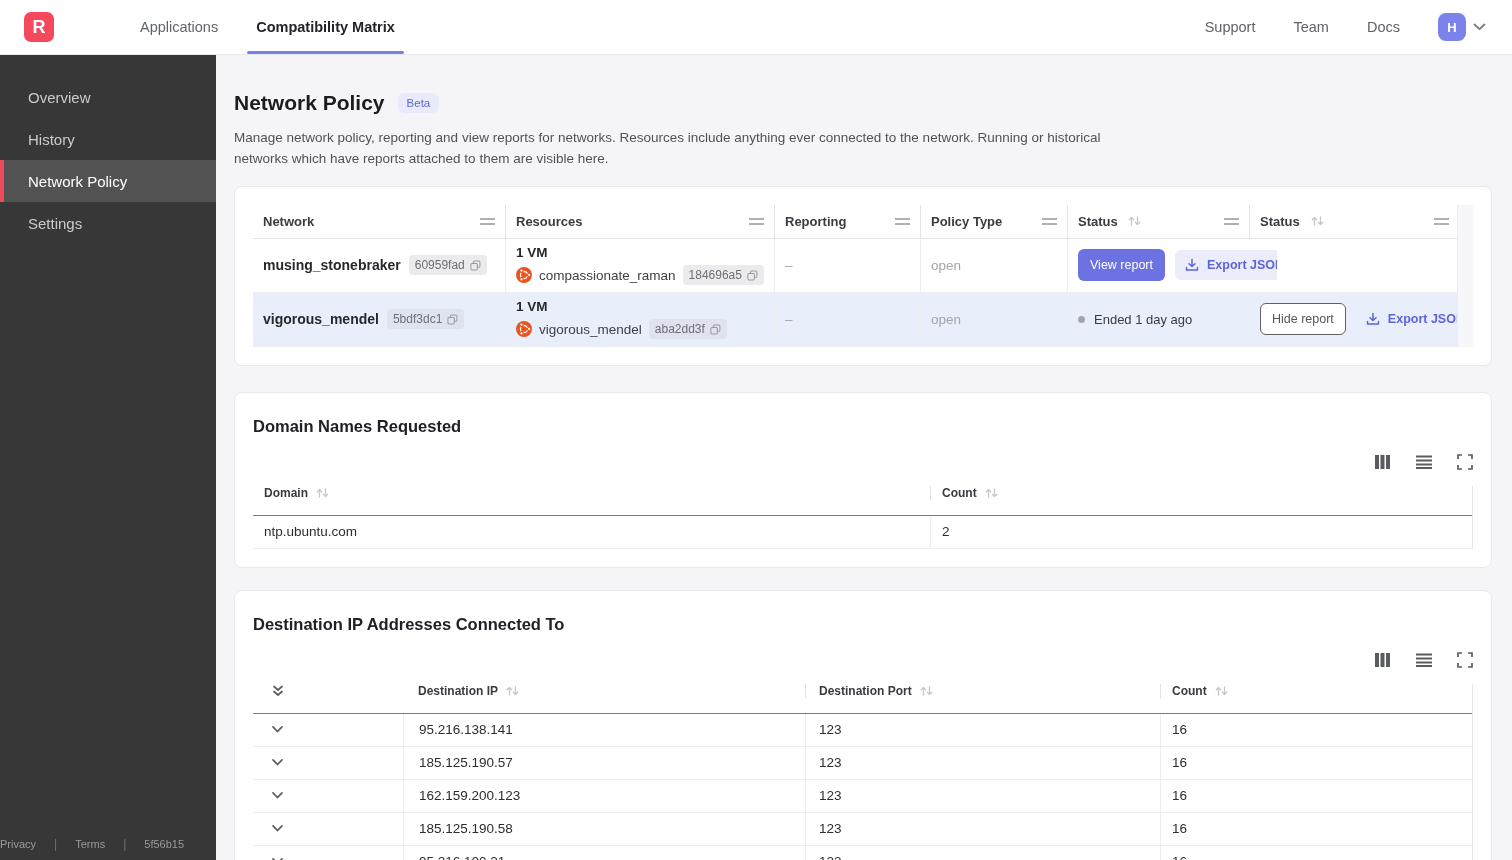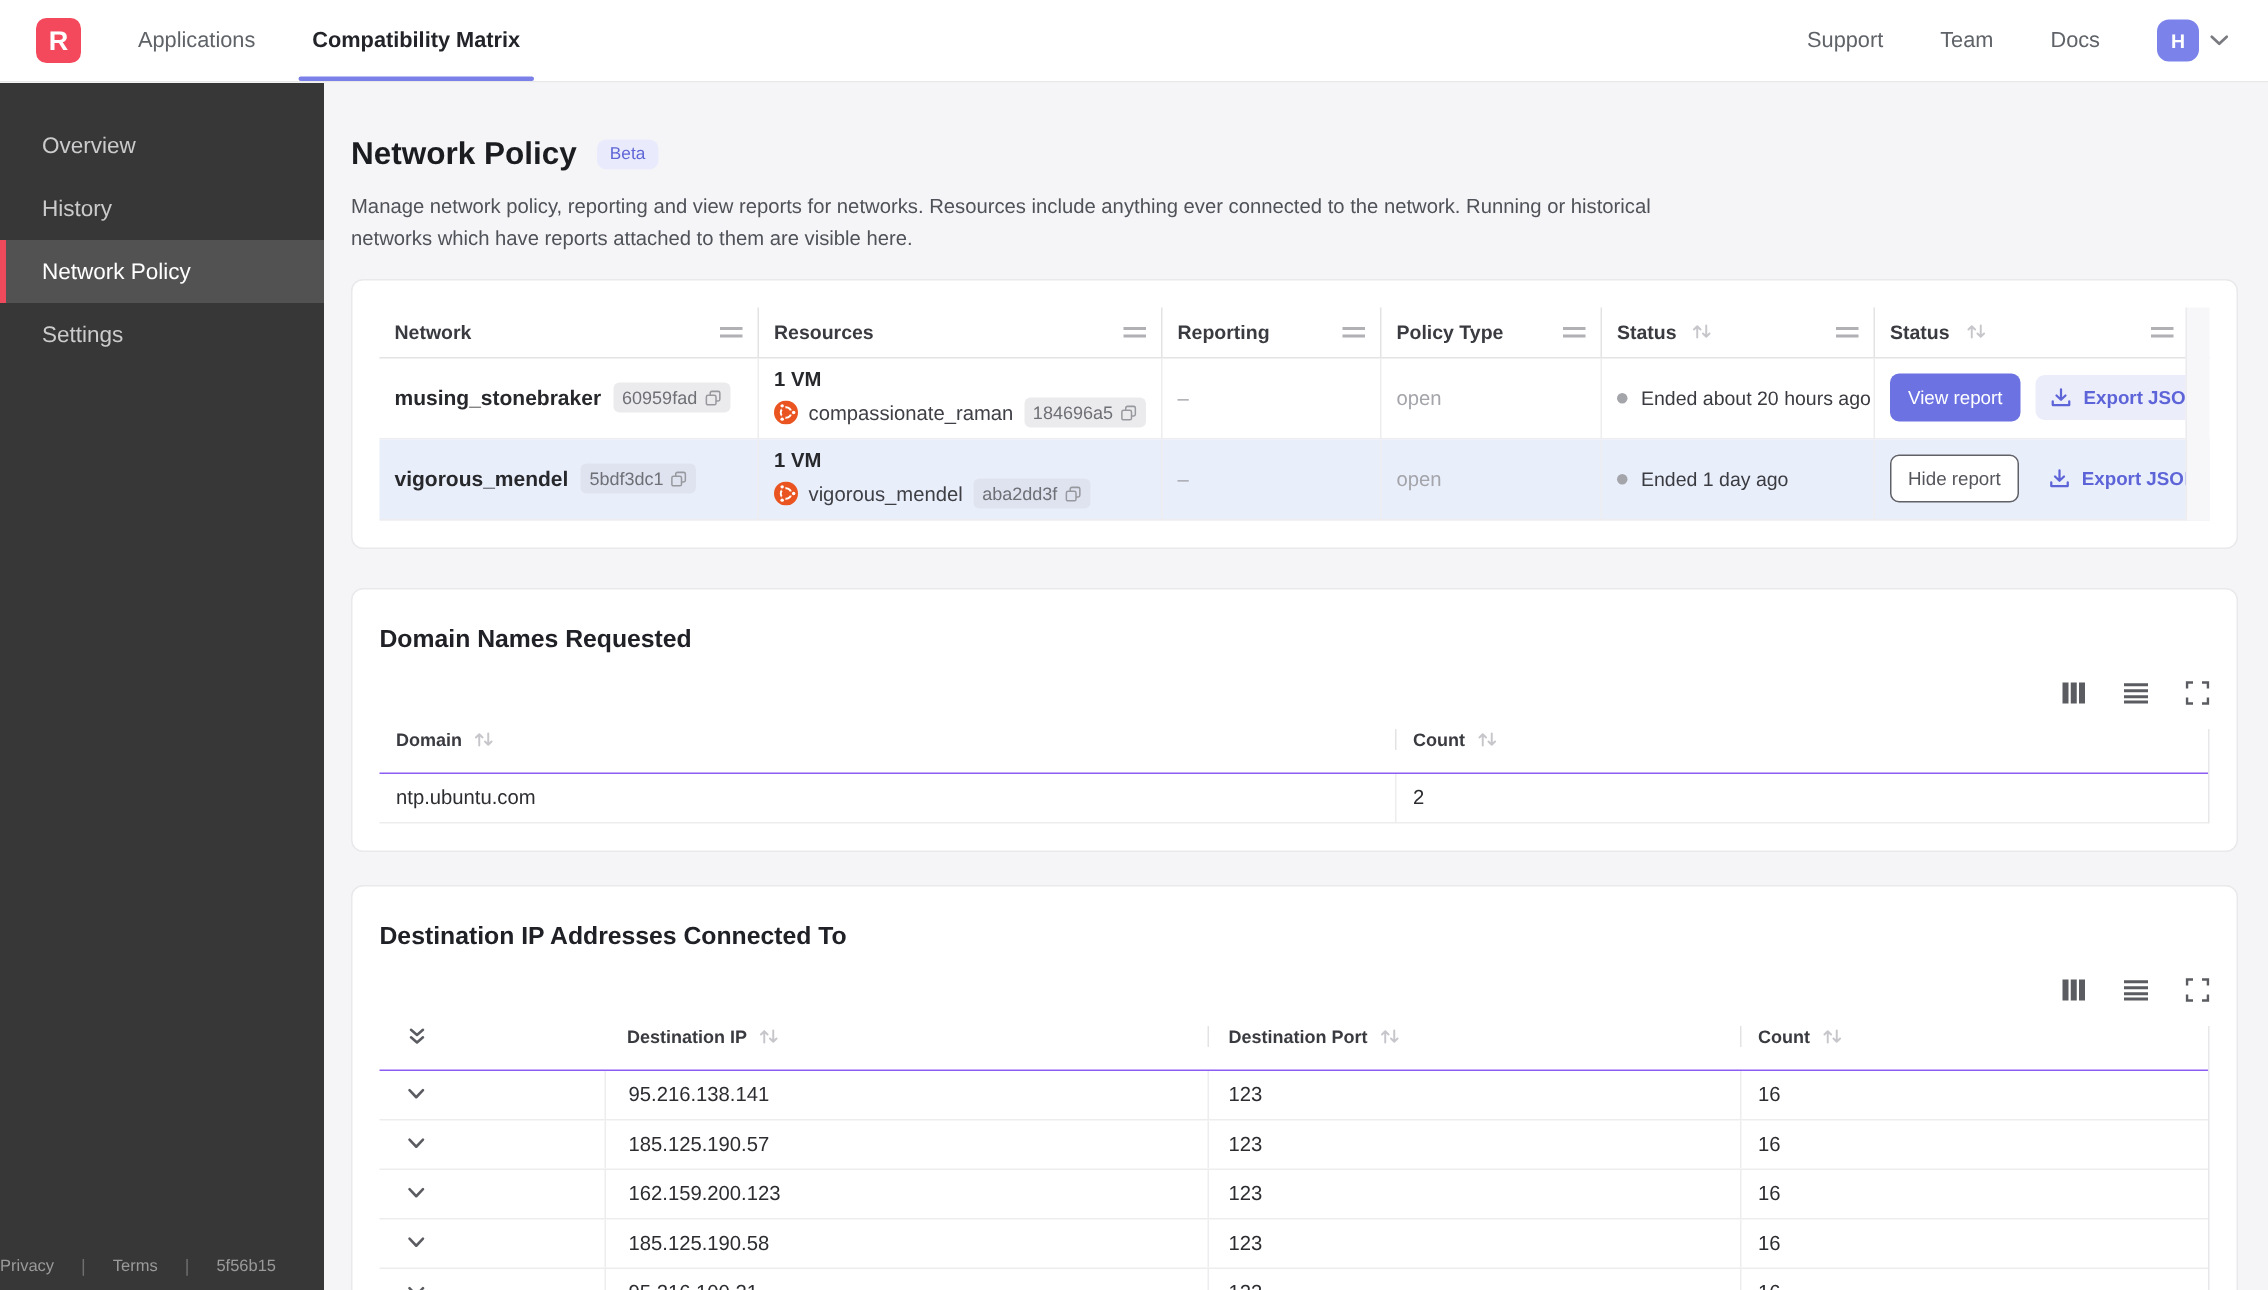--- a/index.html
+++ b/index.html
@@ -13,21 +13,21 @@
   .topbar {
     position:fixed; top:0; left:0; width:1512px; height:55px;
     background:#ffffff; border-bottom:1px solid #e8e8ea;
     display:flex; align-items:center; padding:0 26px 0 24px; z-index:20;
   }
   .logo {
     width:30px; height:30px; border-radius:7px; background:#f4495d;
     color:#fff; font-weight:bold; font-size:18px;
     display:flex; align-items:center; justify-content:center; margin-right:38px;
   }
-  .topnav { display:flex; height:100%; }
+  .topnav { display:flex; height:100%;margin-left:48px; }
   .topnav-item {
     position:relative; display:flex; align-items:center;
     margin-right:38px; font-size:14.5px; color:#5f6368; cursor:pointer;
   }
   .topnav-item.active { color:#232429; font-weight:bold; }
   .topnav-item.active::after {
     content:""; position:absolute; left:-9px; right:-9px; bottom:0;
     height:3px; background:#7b80e8; border-radius:2px;
   }
   .topbar-right { margin-left:auto; display:flex; align-items:center; gap:38px; }
@@ -291,24 +291,20 @@
               </span>
             </span>
           </div>
         </div>
         <div class="t1-cell c-reporting">
             <span class="muted">–</span>
           </div>
         <div class="t1-cell c-policy">
             <span class="muted">open</span>
           </div>
-        <div class="t1-cell c-status">
-          <span class="status-dot"></span>
-          <span class="status-text">Ended about 20 hours ago</span>
-        </div>
         <div class="t1-cell c-report">
           <button class="btn-primary">View report</button>
           <span class="export-btn">
             <span style="display:flex;">
               <svg width="14" height="14" viewBox="0 0 14 14">
                   <path d="M7 1.5 V8.5 M7 8.5 L4 5.7 M7 8.5 L10 5.7" fill="none" stroke="#5d64d8" stroke-width="1.5" stroke-linecap="round" stroke-linejoin="round"></path>
                   <path d="M1.5 9.5 V12 H12.5 V9.5" fill="none" stroke="#5d64d8" stroke-width="1.5" stroke-linecap="round" stroke-linejoin="round"></path>
                 </svg>
             </span>
             <span>Export JSON</span>

